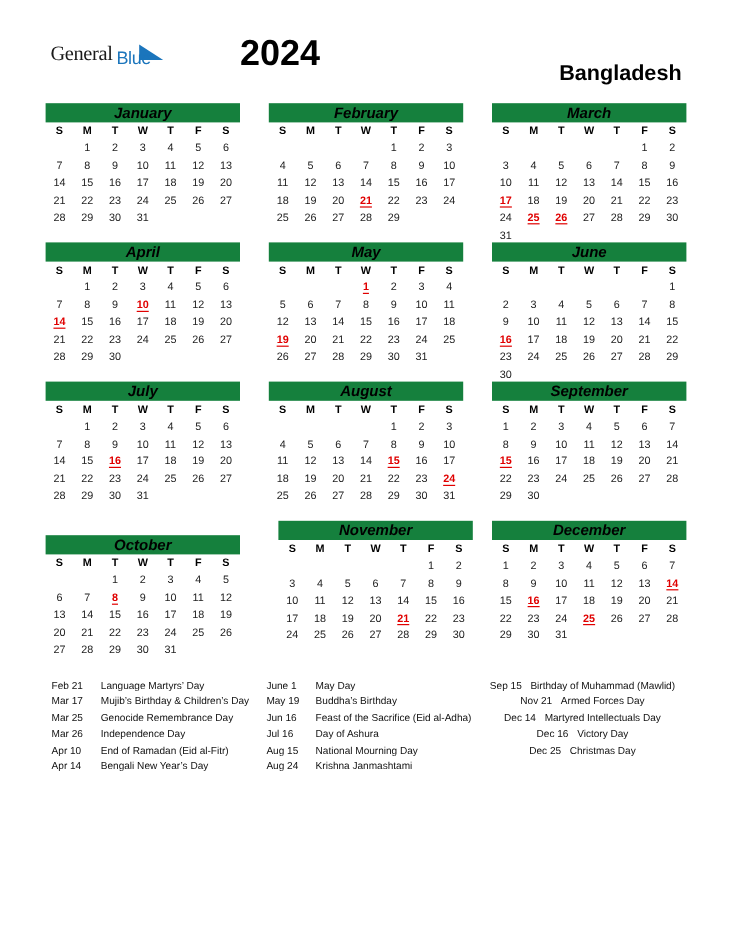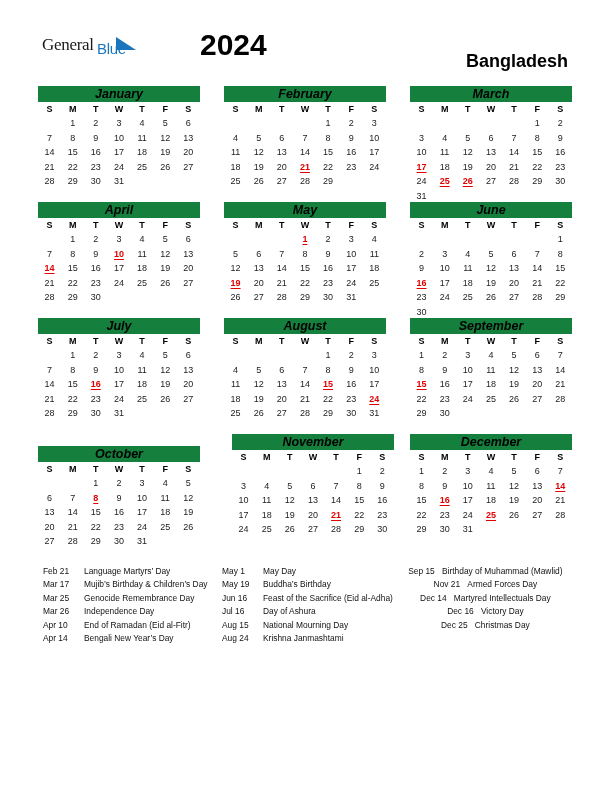--- a/index.html
+++ b/index.html
@@ -586,21 +586,21 @@
 <div id="hols">
     <div class="holidays" style="left: 43px;">
       <div class="row"><span class="date">Feb 21</span><span>Language Martyrs’ Day</span></div>
       <div class="row"><span class="date">Mar 17</span><span>Mujib’s Birthday &amp; Children’s Day</span></div>
       <div class="row"><span class="date">Mar 25</span><span>Genocide Remembrance Day</span></div>
       <div class="row"><span class="date">Mar 26</span><span>Independence Day</span></div>
       <div class="row"><span class="date">Apr 10</span><span>End of Ramadan (Eid al-Fitr)</span></div>
       <div class="row"><span class="date">Apr 14</span><span>Bengali New Year’s Day</span></div>
     </div>
     <div class="holidays" style="left: 222px;">
-      <div class="row"><span class="date">May 1</span><span>May Day</span></div>
+      <div class="row"><span class="date">June 1</span><span>May Day</span></div>
       <div class="row"><span class="date">May 19</span><span>Buddha’s Birthday</span></div>
       <div class="row"><span class="date">Jun 16</span><span>Feast of the Sacrifice (Eid al-Adha)</span></div>
       <div class="row"><span class="date">Jul 16</span><span>Day of Ashura</span></div>
       <div class="row"><span class="date">Aug 15</span><span>National Mourning Day</span></div>
       <div class="row"><span class="date">Aug 24</span><span>Krishna Janmashtami</span></div>
     </div>
     <div class="holidays" style="left: 401px; text-align: center;">
       <div class="row"><span class="date">Sep 15</span><span>Birthday of Muhammad (Mawlid)</span></div>
       <div class="row"><span class="date">Nov 21</span><span>Armed Forces Day</span></div>
       <div class="row"><span class="date">Dec 14</span><span>Martyred Intellectuals Day</span></div>

